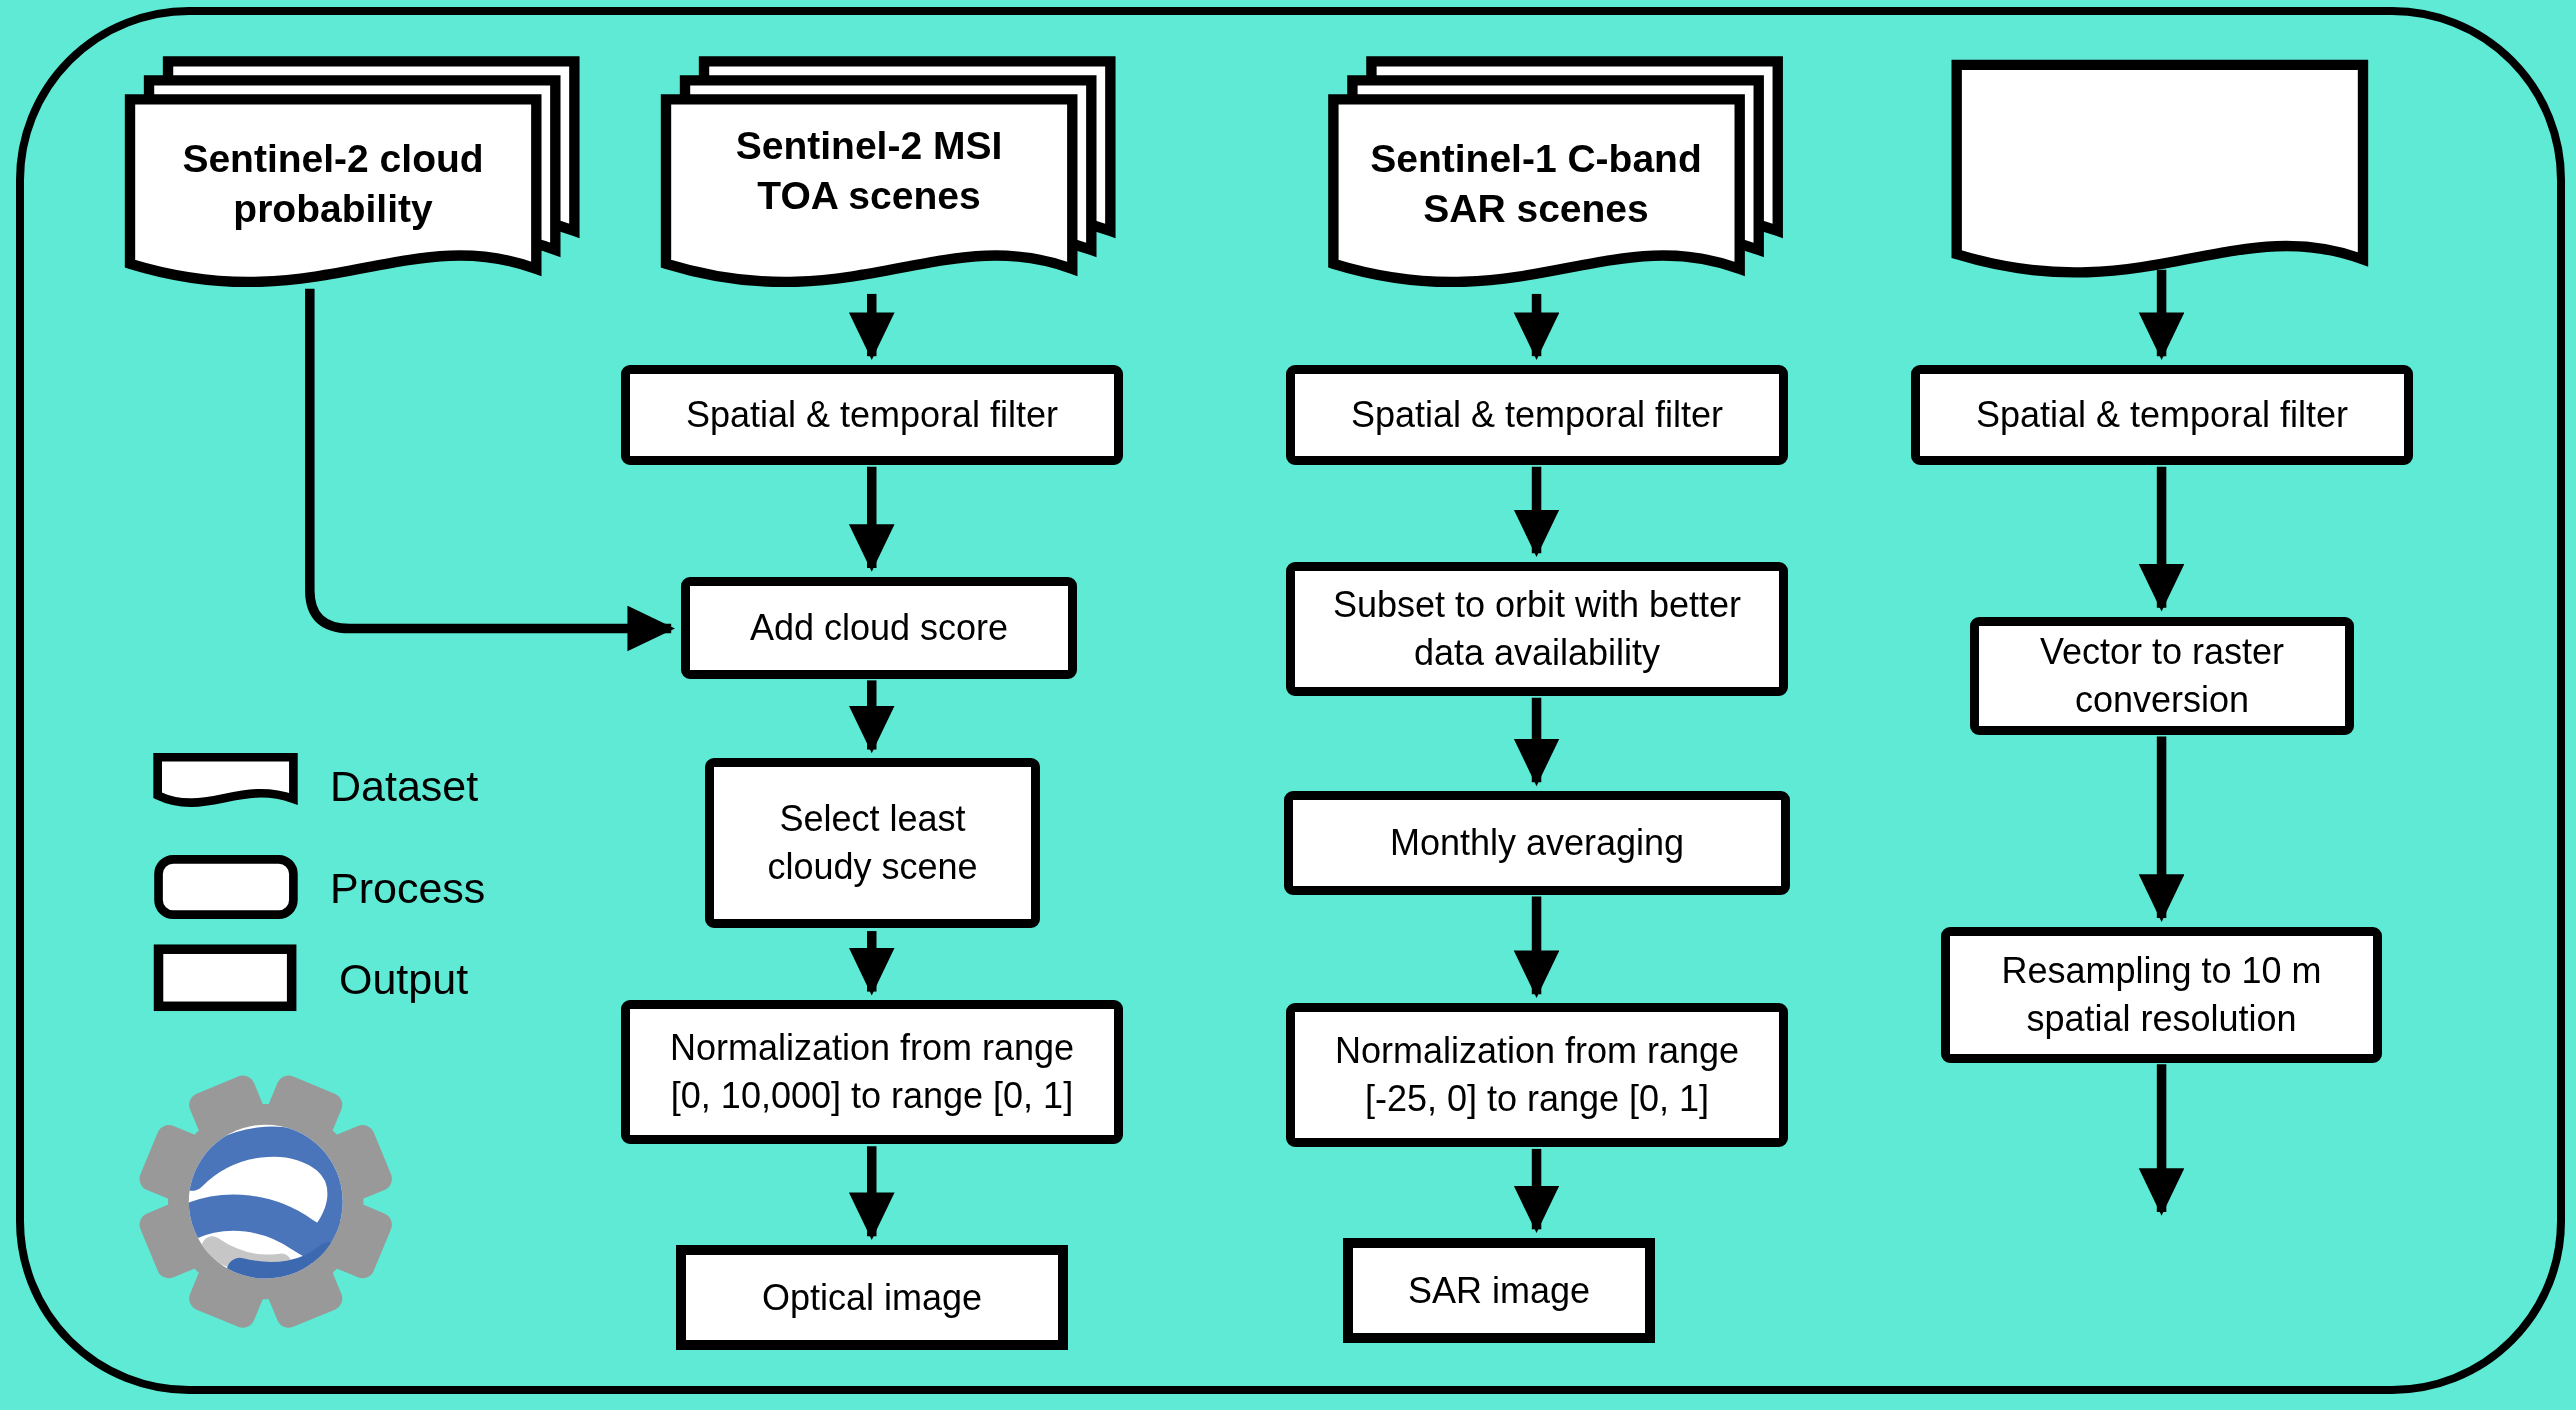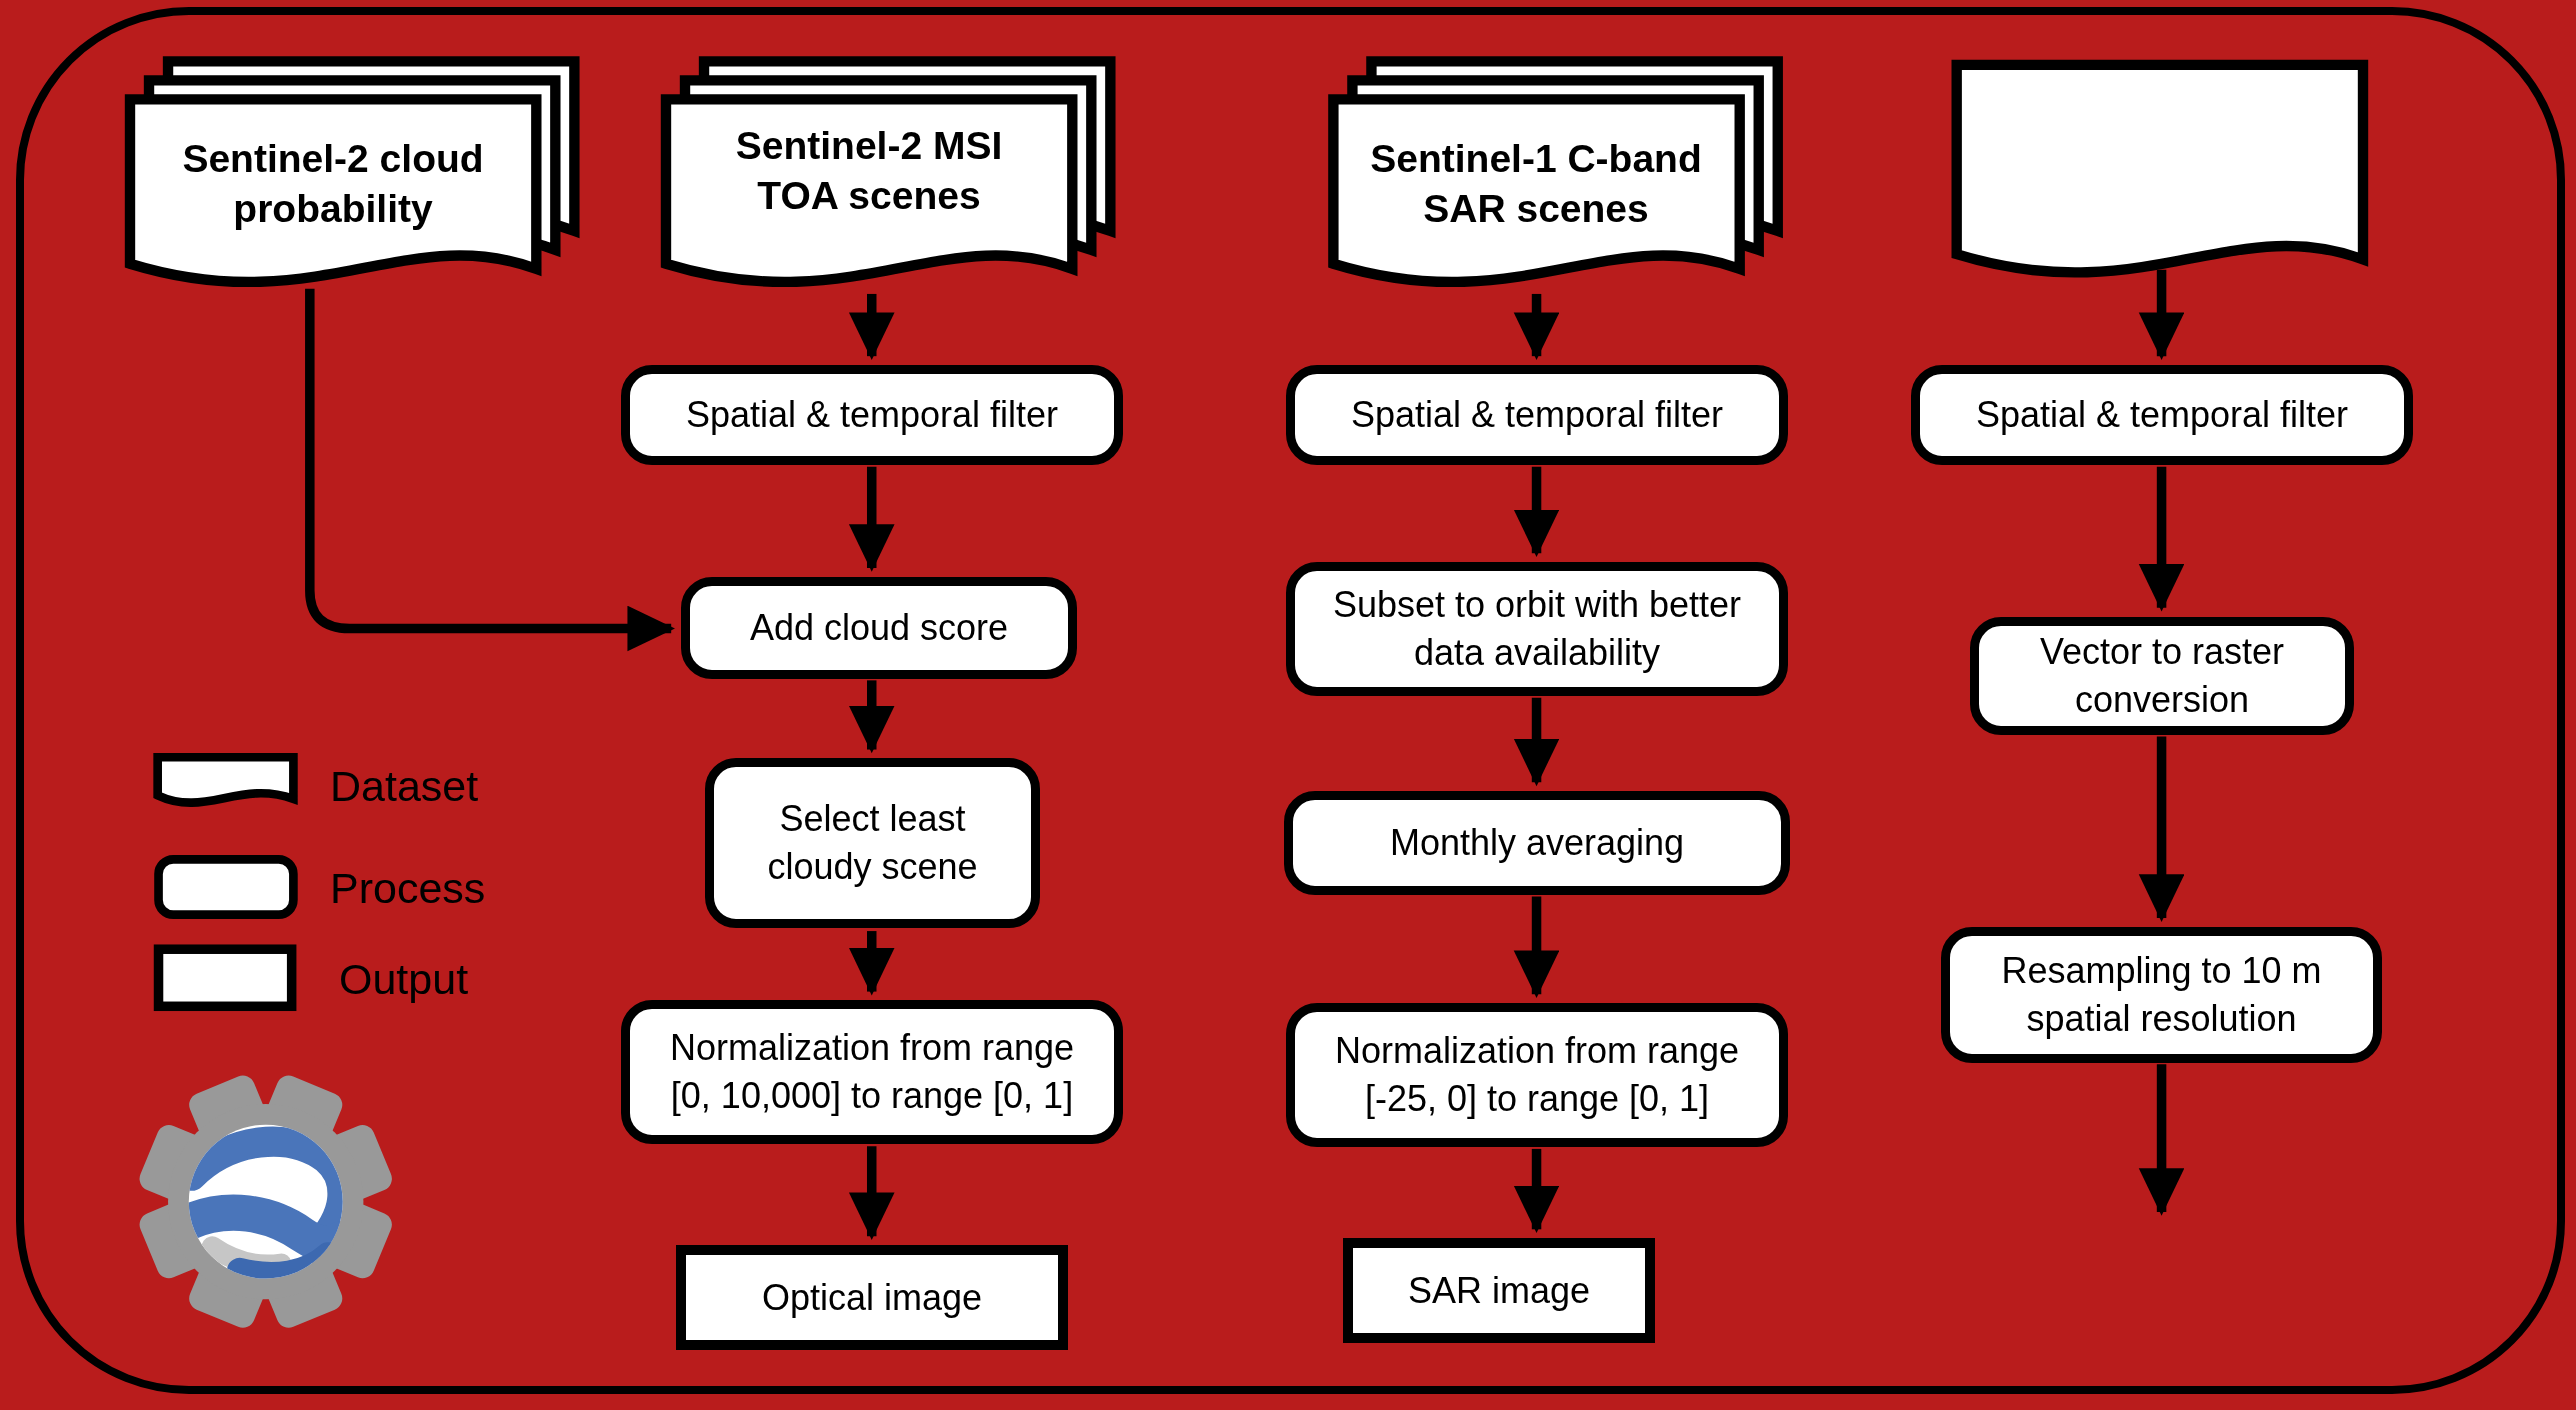--- a/index.html
+++ b/index.html
@@ -1,34 +1,34 @@
 <!DOCTYPE html>
 <html style="font-size:14px"><head>
 <meta charset="utf-8">
 <style>
   html,body { margin:0; padding:0; background:#fff; }
   .canvas {
-    position:relative; width:2576px; height:1410px; background:#b91c1c;
+    position:relative; width:2576px; height:1410px; background:#5eead4;
     font-family:"Liberation Sans", sans-serif; color:#000; overflow:hidden;
   }
   .frame {
     position:absolute; left:15.6px; top:7px; width:2549px; height:1387px;
     border:8.6px solid #000; border-radius:173px; box-sizing:border-box;
   }
   svg.layer { position:absolute; left:0; top:0; }
   .doc-label, .box, .legend-label {
     position:absolute; display:flex; align-items:center; justify-content:center;
     box-sizing:border-box; text-align:center;
   }
   .doc-label span {
     white-space:pre-line; font-weight:bold; font-size:39px; line-height:1.28;
   }
   .box { background:#fff; border:9.5px solid #000; }
   .box span { white-space:pre-line; font-size:36px; line-height:1.33; }
-  .process { border-radius:31px; }
+  .process { border-radius:9px; }
   .output  { border-radius:0; border-width:10.4px; }
   .legend-label { justify-content:flex-start; text-align:left; }
   .legend-label span { font-size:43px; }
 </style>
 </head>
 <body>
 
 <div class="canvas">
 
   <div class="frame"></div>

